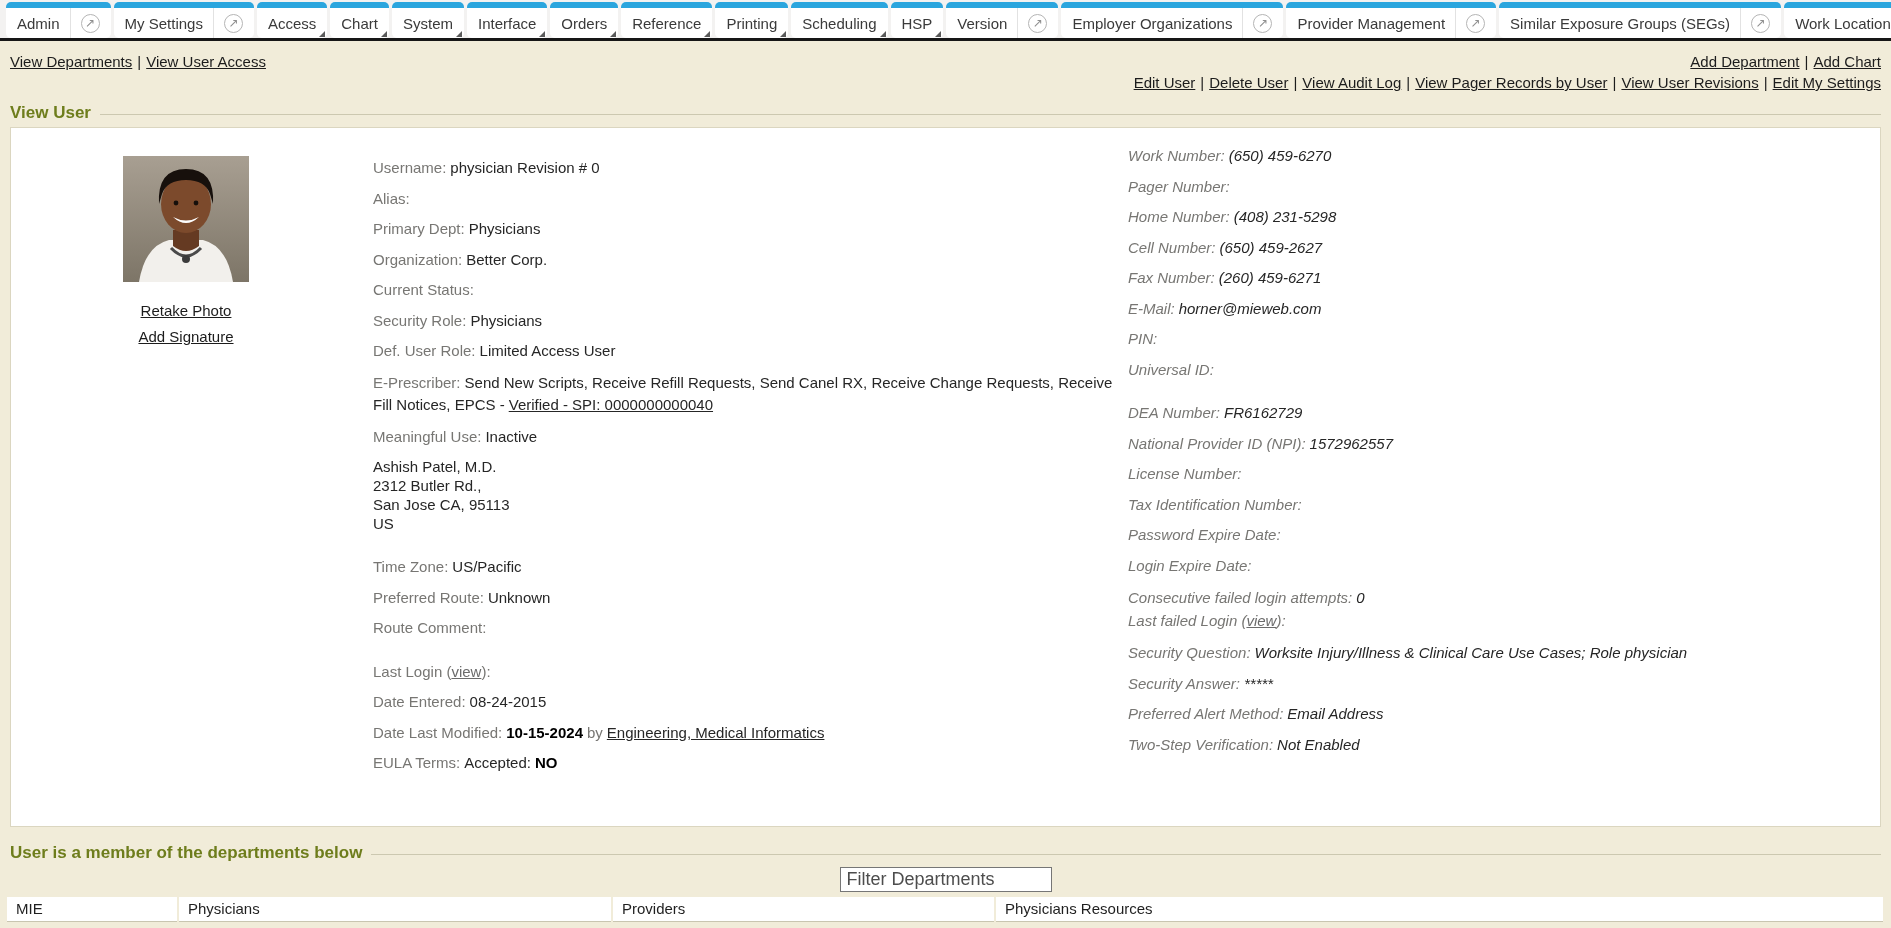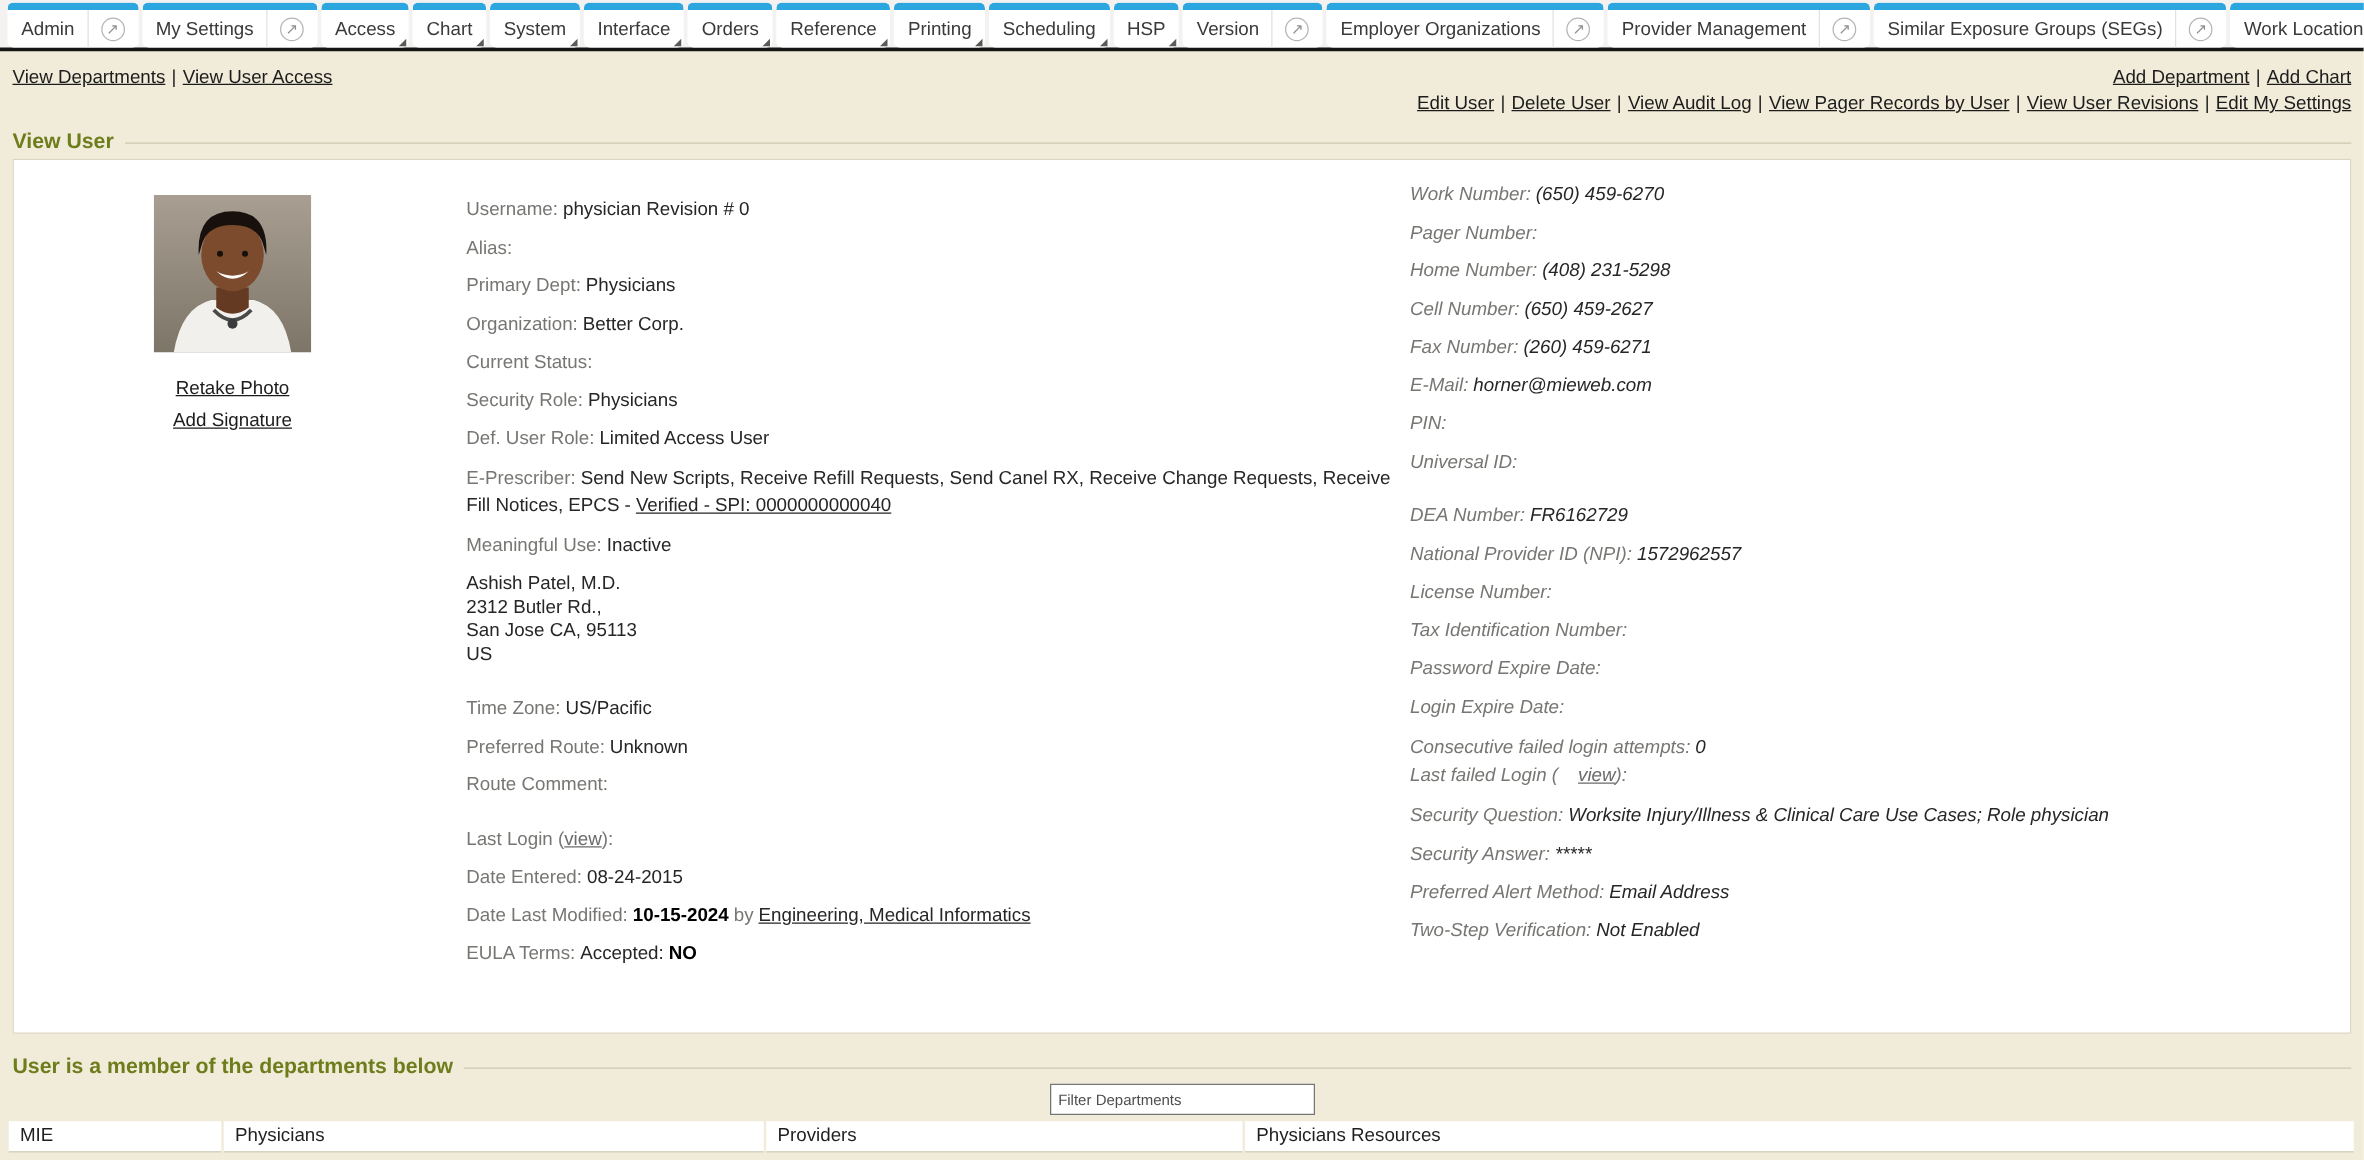--- a/index.html
+++ b/index.html
@@ -74,21 +74,21 @@
   .valb{ color:#000; font-weight:bold; }
   .mid{ color:#777673; margin:0 4px; }
   a.inline{ color:#262626; text-decoration:underline; cursor:pointer; }
   a.inline-gray{ color:#6b6b6b; text-decoration:underline; cursor:pointer; }
   .addr{ line-height:19px; margin-bottom:11px; color:#262626; }
 
   
   .filter-wrap{ text-align:center; margin-top:4px; }
   .filter-wrap input{
     width:212px; height:25px; border:1px solid #767676; background:#fff;
-    font-family:"Liberation Sans", sans-serif; font-size:12px; padding:2px 6px; color:#222;
+    font-family:"Liberation Sans", sans-serif; font-size:18px; padding:2px 6px; color:#222;
   }
   .filter-wrap input::placeholder{ color:#4d4d4d; opacity:1; }
   .dept-row{ display:flex; gap:2px; margin:5px 8px 0 7px; }
   .dcell{
     background:#fff; padding:3px 0 3px 9px; font-size:15px; color:#1f1f1f;
     border-bottom:1px solid #c9c5b0; height:25px; overflow:hidden;
   }
   .c0{ width:170px; } .c1{ width:432px; } .c2{ width:381px; } .c3{ flex:1; }
 </style>
 </head>
@@ -243,21 +243,21 @@
     <div class="frow"><span class="lbl">PIN:</span><span class="val"></span></div>
     <div class="frow"><span class="lbl">Universal ID:</span><span class="val"></span></div>
     <div class="frow gap-lg"><span class="lbl">DEA Number:</span><span class="val">FR6162729</span></div>
     <div class="frow gap-sm"><span class="lbl">National Provider ID (NPI):</span><span class="val">1572962557</span></div>
     <div class="frow"><span class="lbl">License Number:</span><span class="val"></span></div>
     <div class="frow"><span class="lbl">Tax Identification Number:</span><span class="val"></span></div>
     <div class="frow gap-sm"><span class="lbl">Password Expire Date:</span><span class="val"></span></div>
     <div class="frow"><span class="lbl">Login Expire Date:</span><span class="val"></span></div>
     <div class="frow tight">
       <div><span class="lbl">Consecutive failed login attempts:</span><span class="val">0</span></div>
-      <div><span class="lbl" style="margin-right:16px">Last failed Login (</span><a class="inline-gray">view</a><span class="lbl" style="margin-right:0">):</span></div>
+      <div><span class="lbl" style="margin-right:0">Last failed Login (</span><a class="inline-gray">view</a><span class="lbl" style="margin-right:0">):</span></div>
     </div>
     <div class="frow"><span class="lbl">Security Question:</span><span class="val">Worksite Injury/Illness &amp; Clinical Care Use Cases; Role physician</span></div>
     <div class="frow"><span class="lbl">Security Answer:</span><span class="val">*****</span></div>
     <div class="frow"><span class="lbl">Preferred Alert Method:</span><span class="val">Email Address</span></div>
     <div class="frow"><span class="lbl">Two-Step Verification:</span><span class="val">Not Enabled</span></div>
   </div>
 </div>
 
 <div class="section-hdr" style="margin-top:16px">
   <span>User is a member of the departments below</span>

